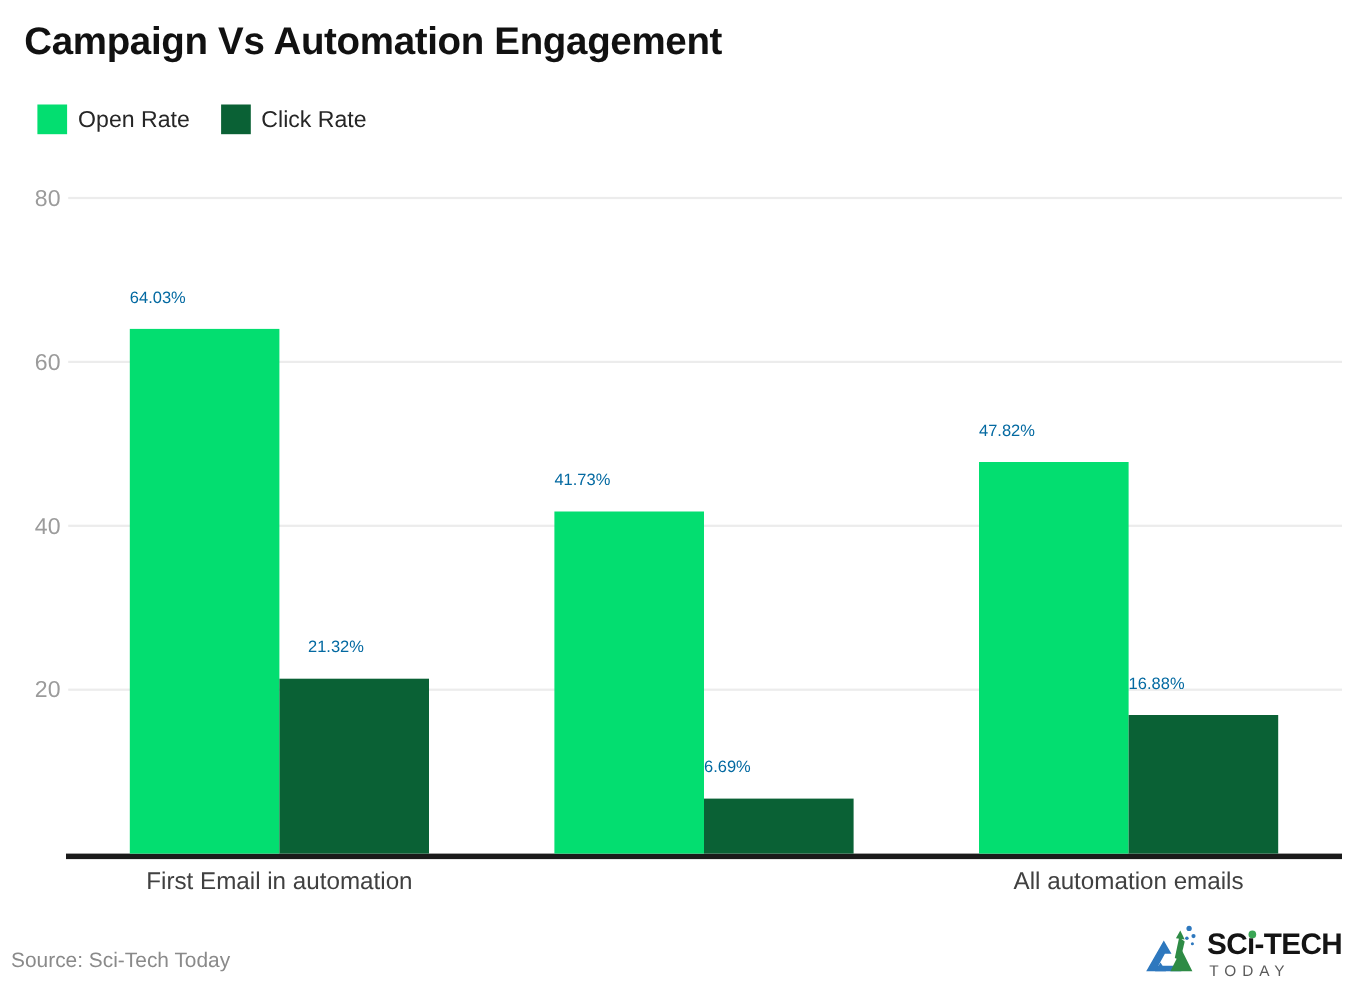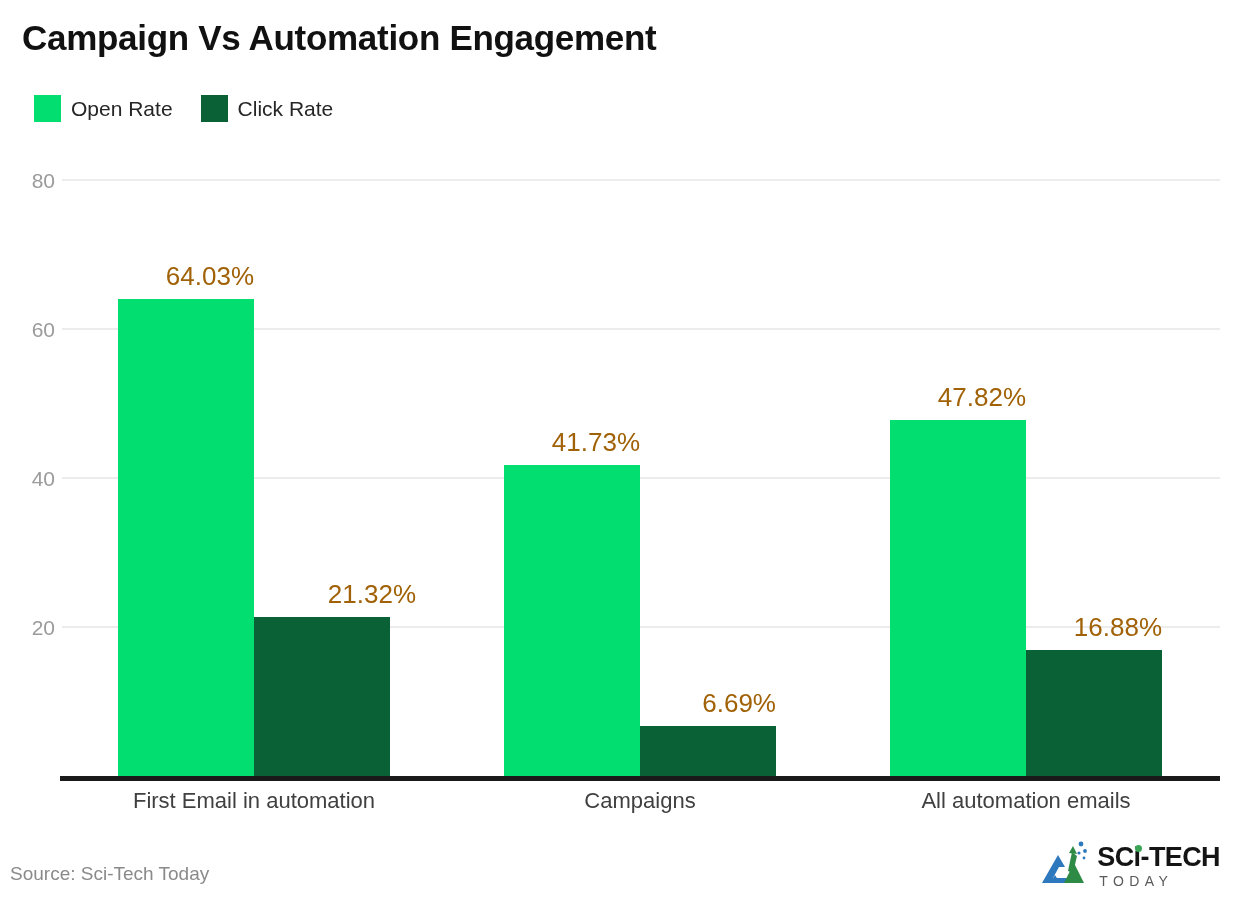--- a/index.html
+++ b/index.html
@@ -88,23 +88,23 @@
     background: #1a1a1a;
   }
 
   .bar {
     position: absolute;
     bottom: 134px;   
   }
 
   .bar-value {
     position: absolute;
-    font-size: 26px;
-    color: #a16207;
-    text-align: right;
+    font-size: 15px;
+    color: #0369a1;
+    text-align: left;
     line-height: 1;
     white-space: nowrap;
   }
 
   .cat-label {
     position: absolute;
     top: 790px;
     font-size: 22px;
     color: #404040;
     text-align: center;
@@ -191,21 +191,20 @@
     <div class="ytick" style="top: 617px;">20</div>
     <div class="bar" style="left: 118px; width: 136px; height: 477.024px; background: rgb(3, 222, 112);"></div>
     <div class="bar-value" style="left: 118px; width: 136px; top: 262.976px;">64.03%</div>
     <div class="bar" style="left: 254px; width: 136px; height: 158.834px; background: rgb(10, 97, 53);"></div>
     <div class="bar-value" style="left: 254px; width: 136px; top: 581px; padding-left: 26px;">21.32%</div>
     <div class="cat-label" style="left: 38px; width: 432px;">First Email in automation</div>
     <div class="bar" style="left: 504px; width: 136px; height: 310.888px; background: rgb(3, 222, 112);"></div>
     <div class="bar-value" style="left: 504px; width: 136px; top: 429.111px;">41.73%</div>
     <div class="bar" style="left: 640px; width: 136px; height: 49.8405px; background: rgb(10, 97, 53);"></div>
     <div class="bar-value" style="left: 640px; width: 136px; top: 690.159px;">6.69%</div>
-    <div class="cat-label" style="left: 424px; width: 432px;">Campaigns</div>
     <div class="bar" style="left: 890px; width: 136px; height: 356.259px; background: rgb(3, 222, 112);"></div>
     <div class="bar-value" style="left: 890px; width: 136px; top: 383.741px;">47.82%</div>
     <div class="bar" style="left: 1026px; width: 136px; height: 125.756px; background: rgb(10, 97, 53);"></div>
     <div class="bar-value" style="left: 1026px; width: 136px; top: 614.244px;">16.88%</div>
     <div class="cat-label" style="left: 810px; width: 432px;">All automation emails</div>
   </div>
 
 <div class="source">Source: Sci-Tech Today</div>
 
 <div class="logo">

